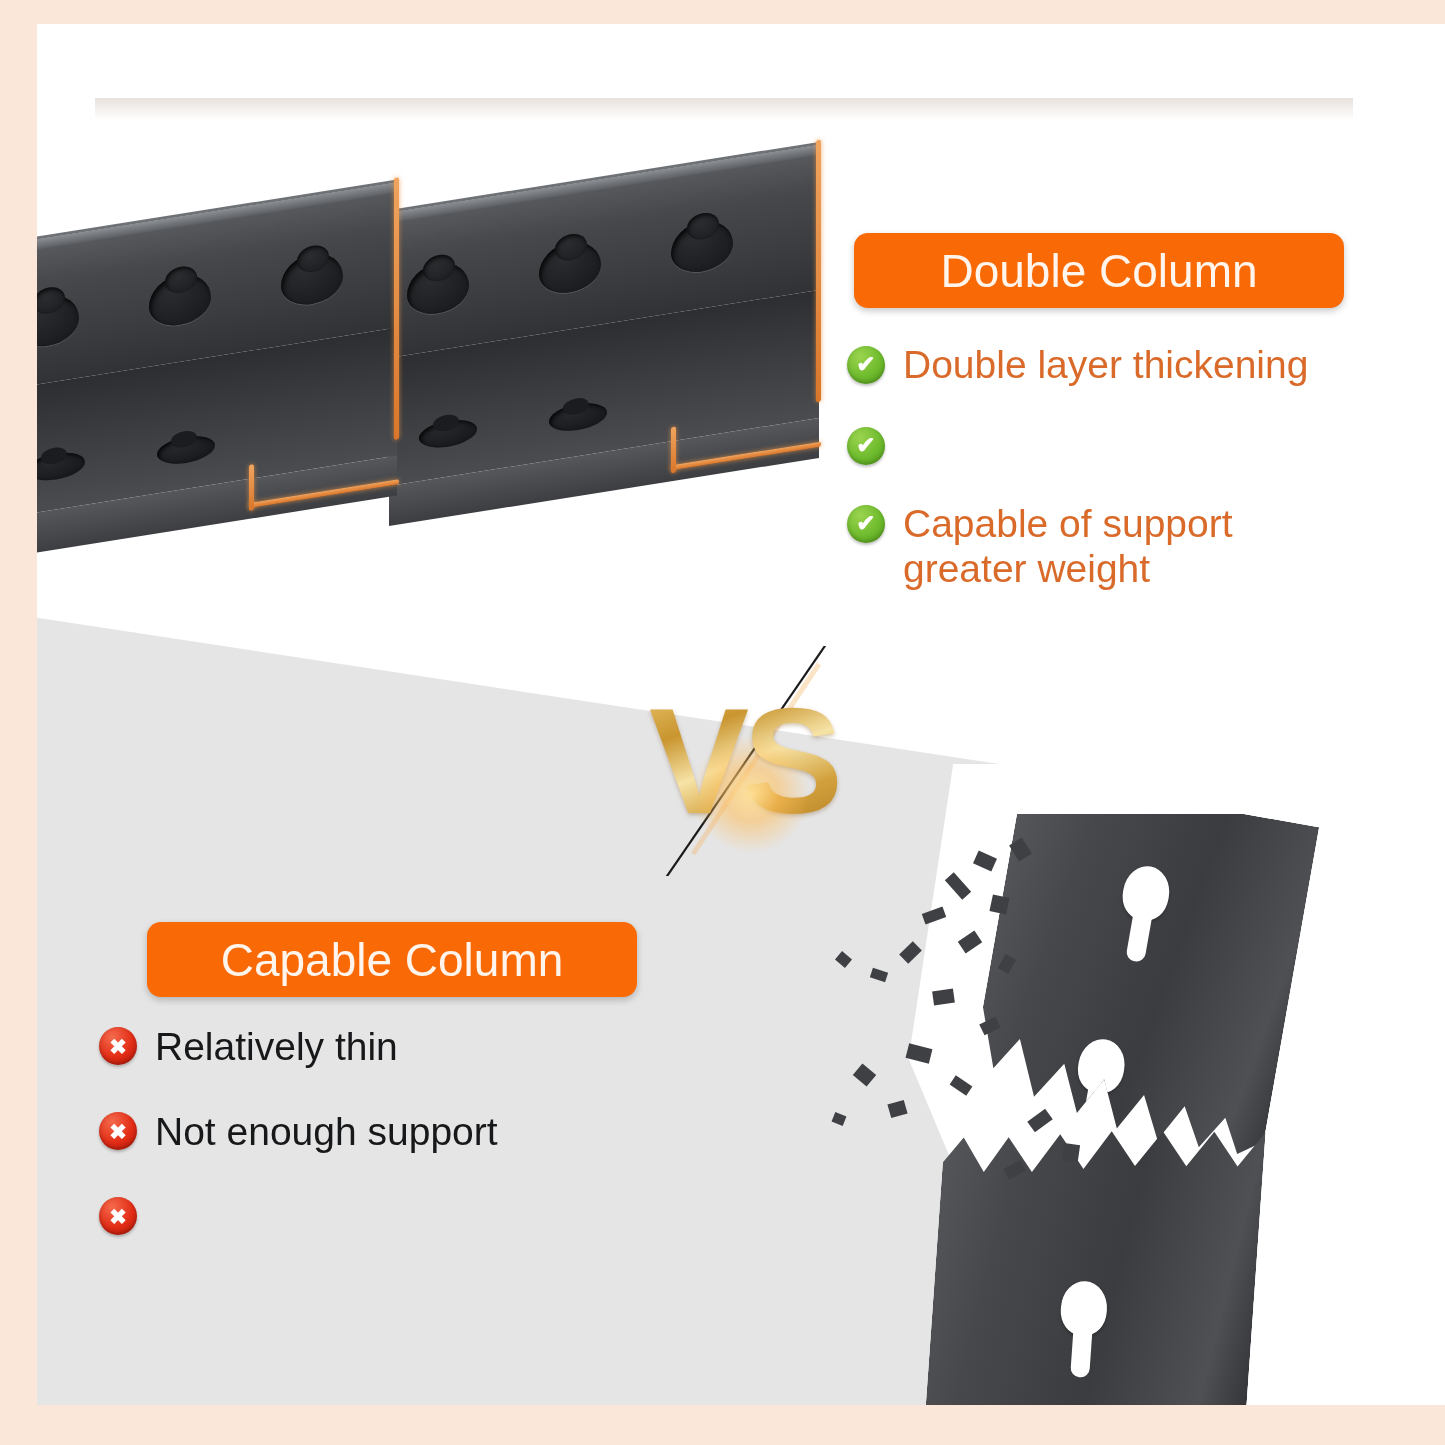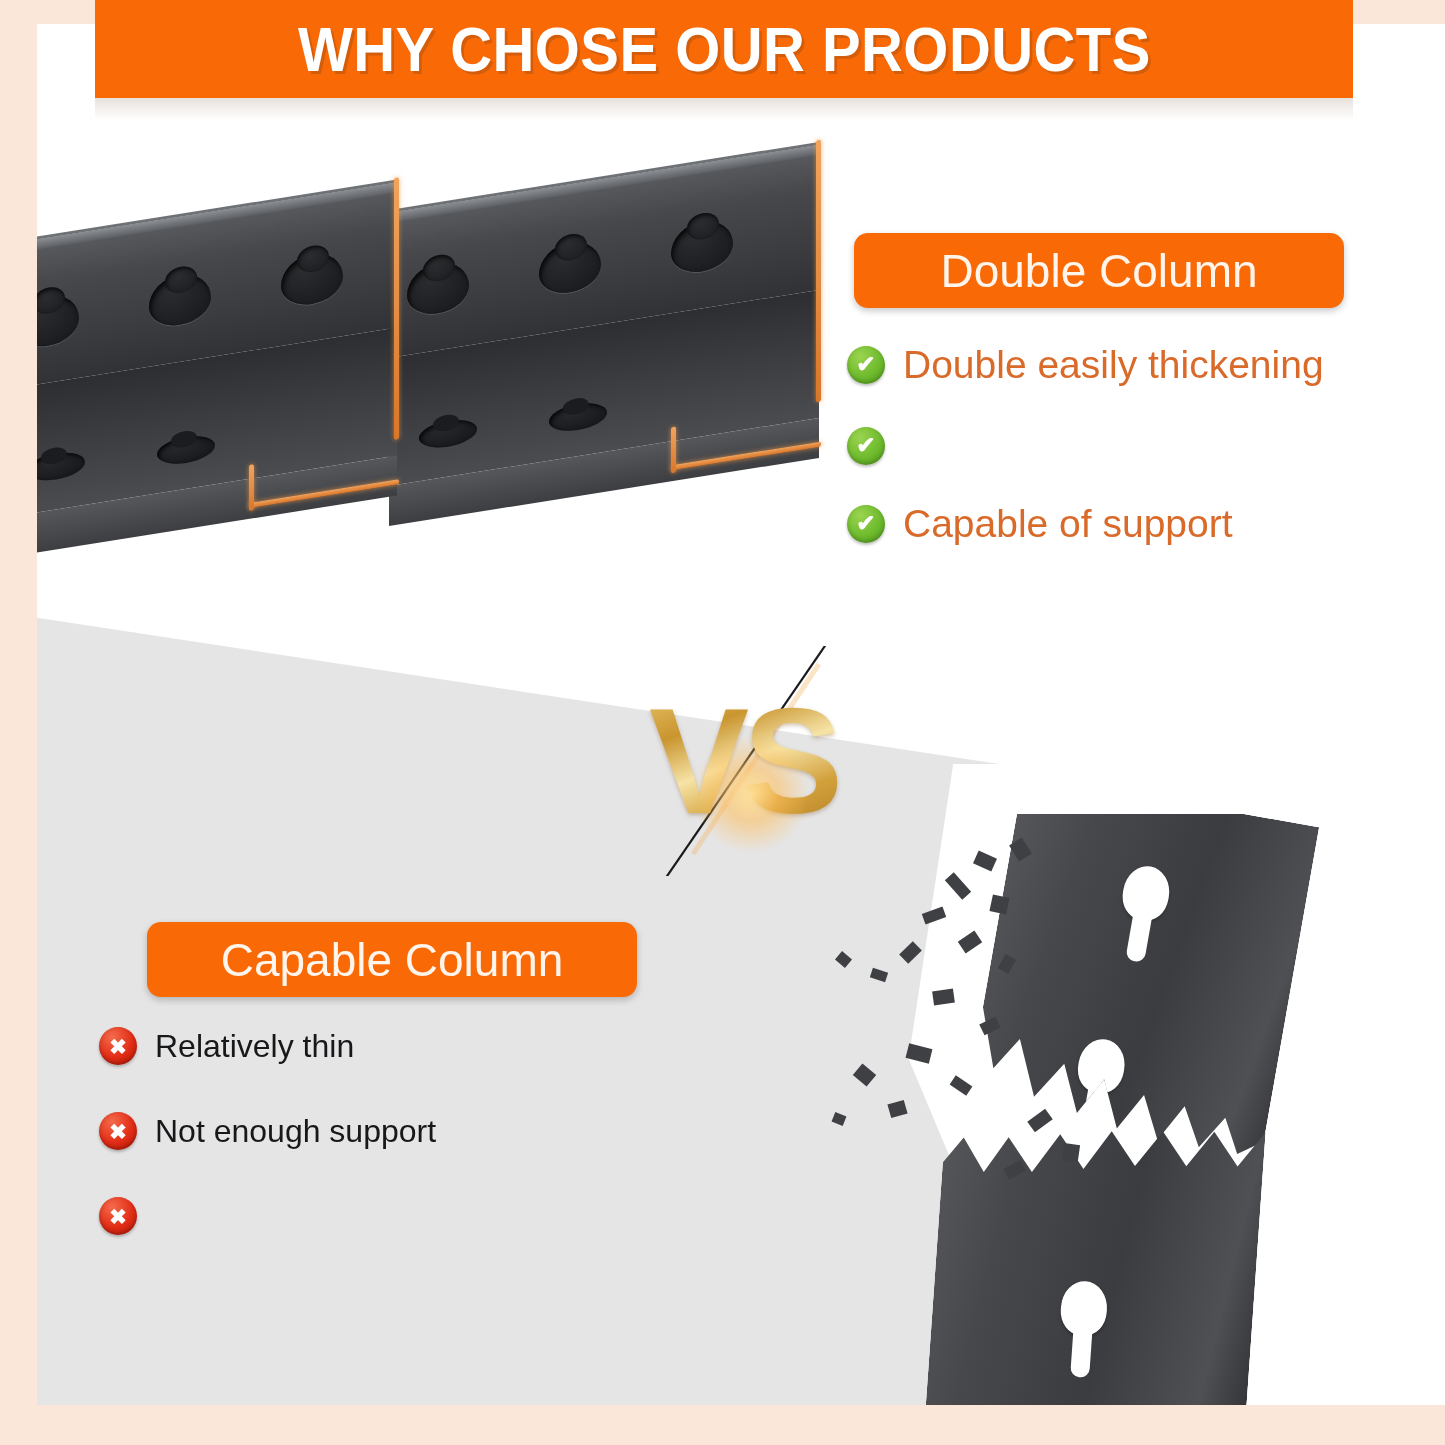--- a/index.html
+++ b/index.html
@@ -290,21 +290,21 @@
   .ico-check .glyph { font-size:23px; margin-top:-2px; }
   .ico-x .glyph { font-size:21px; }
 
   .btxt-pos {
     font-family:"Liberation Sans", sans-serif;
     font-size:39px; line-height:45px;
     color:#D96A2A;
   }
   .btxt-neg {
     font-family:"Liberation Sans", sans-serif;
-    font-size:32px; line-height:45px;
+    font-size:39px; line-height:45px;
     color:#17181A;
   }
   .nowrap { white-space:nowrap; }
 </style>
 </head>
 <body>
 
 <div id="frame">
 
   <div id="panel">
@@ -390,35 +390,36 @@
     <div class="pill" id="pill-double">
       <span>Double Column</span>
     </div>
 
     <div class="bullets" id="bullets-pos">
 
       <div class="bullet">
         <span class="ico ico-check">
           <span class="glyph">✔</span>
         </span>
-        <span class="btxt-pos nowrap">Double easily thickening</span>
+        <span class="btxt-pos nowrap">Double layer thickening</span>
       </div>
 
       <div class="bullet">
         <span class="ico ico-check">
           <span class="glyph">✔</span>
         </span>
       </div>
 
       <div class="bullet">
         <span class="ico ico-check">
           <span class="glyph">✔</span>
         </span>
         <span class="btxt-pos">
           <span class="nowrap" style="display:block;">Capable of support</span>
+          <span class="nowrap" style="display:block;">greater weight</span>
         </span>
       </div>
     </div>
 
     <div class="pill" id="pill-single">
       <span>Capable Column</span>
     </div>
 
     <div class="bullets" id="bullets-neg">
 
@@ -439,17 +440,14 @@
       <div class="bullet">
         <span class="ico ico-x">
           <span class="glyph">✖</span>
         </span>
       </div>
     </div>
 
   </div>
 
   <div id="banner-shadow"></div>
-  <div id="banner">
-    <div id="banner-title">WHY CHOSE OUR PRODUCTS</div>
-  </div>
 
 </div>
 
 </body></html>

